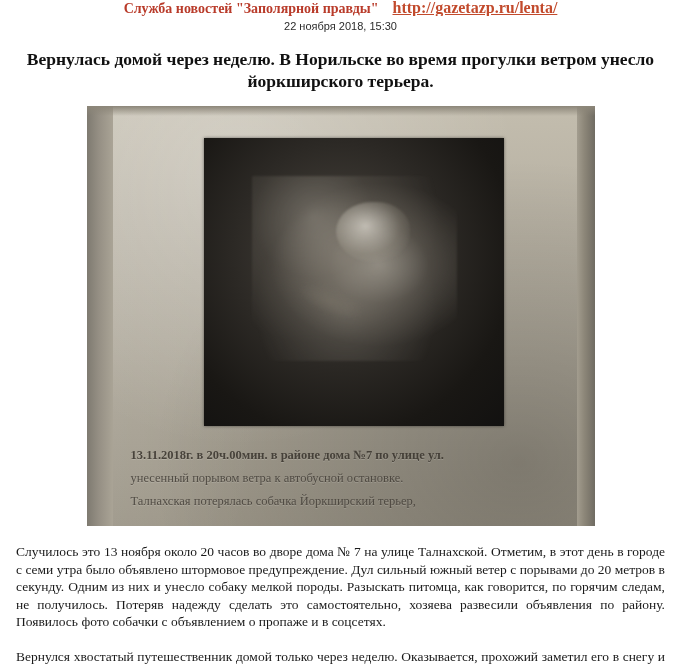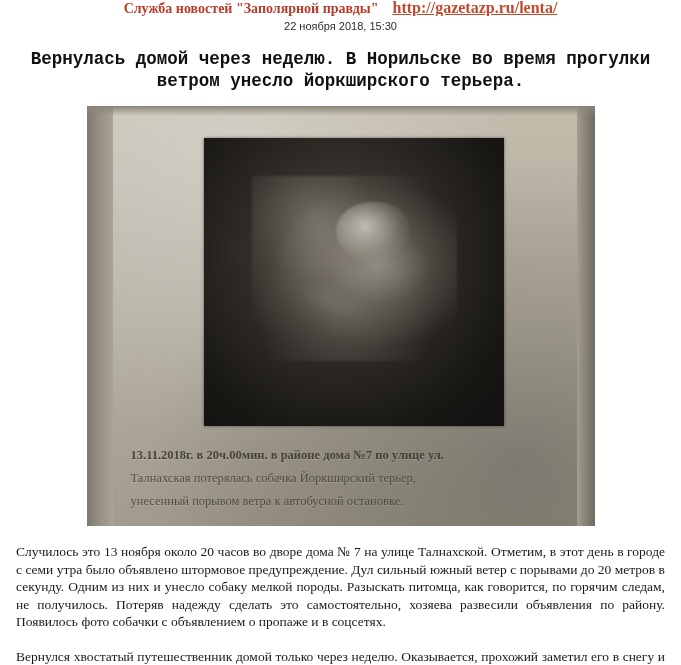--- a/index.html
+++ b/index.html
@@ -50,21 +50,21 @@
   }
   .timestamp {
     text-align: center;
     font-family: "Liberation Sans", sans-serif;
     font-size: 11px;
     color: #2b2b2b;
     margin-top: 4px;
   }
   .headline {
     text-align: center;
-    font-family: Liberation Mono, monospace;
+    font-family: Liberation Serif, serif;
     font-weight: bold;
     font-size: 17.5px;
     line-height: 22px;
     color: #111111;
     margin: 16px 22px 12px 22px;
   }
   .photo-wrap {
     margin-top: 14px;
     display: flex;
     justify-content: center;
@@ -210,22 +210,22 @@
 
       <div class="photo-inner">
         <div class="dog-photo">
           <div class="dog-shape"></div>
           <div class="dog-head"></div>
           <div class="dog-tail"></div>
         </div>
 
         <div class="flyer-text">
           <span class="l b">13.11.2018г. в 20ч.00мин. в районе дома №7 по улице ул.</span>
+          <span class="l">унесенный порывом ветра к автобусной остановке.</span>
           <span class="l">Талнахская   потерялась  собачка  Йоркширский  терьер,</span>
-          <span class="l">унесенный порывом ветра к автобусной остановке.</span>
           <span class="sp"></span>
           <span class="l">Прошу всех кто видел или подобрал собачку сообщить или</span>
 
         </div>
 
       </div>
     </div>
   </div>
 
   <div class="body-text">

